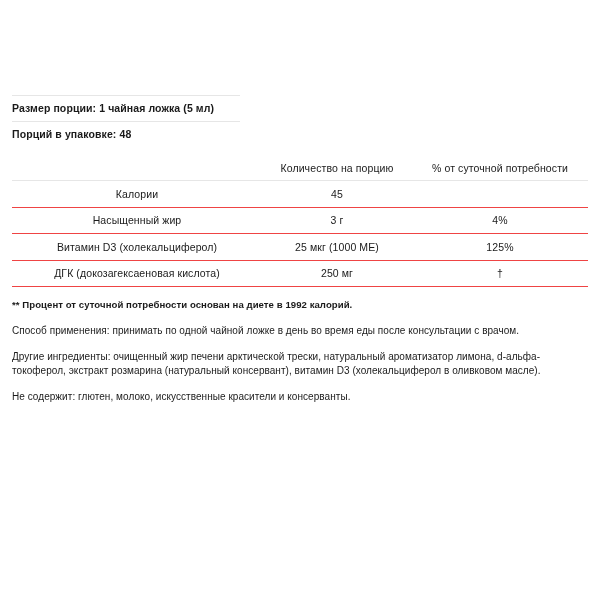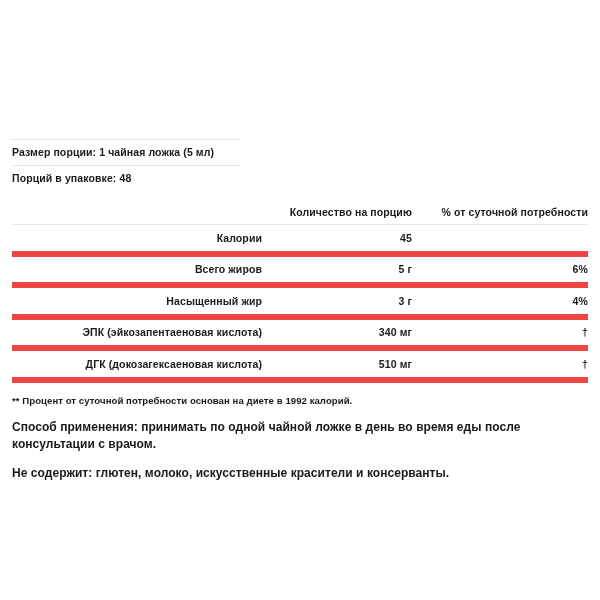--- a/index.html
+++ b/index.html
@@ -17,21 +17,21 @@
   .label-root {
     position: relative;
     width: 600px;
     height: 600px;
     box-sizing: border-box;
     padding: 0 12px;
   }
   .top-spacer { height: 95px; }
 
   
-  .serving-block { width: 228px; margin-top: 44px; }
+  .serving-block { width: 228px; }
   .serving-row {
     font-size: 10.5px;
     font-weight: bold;
     line-height: 1;
     padding: 7px 0 7px 0;
     border-top: 1px solid #e6e6e6;
     white-space: nowrap;
     letter-spacing: 0.1px;
   }
 
@@ -42,50 +42,50 @@
     table-layout: fixed;
     margin-top: 9px;
   }
   .facts-table col.c-name  { width: 250px; }
   .facts-table col.c-amt   { width: 150px; }
   .facts-table col.c-dv    { width: 176px; }
 
   .facts-table th,
   .facts-table td {
     font-size: 10.5px;
-    font-weight: bold;
-    text-align: right;
+    font-weight: normal;
+    text-align: center;
     padding: 7.5px 0 7.5px 0;
     line-height: 1;
     vertical-align: middle;
     letter-spacing: 0.1px;
     white-space: nowrap;
   }
   .facts-table thead th {
     border-bottom: 1px solid #e6e6e6;
     padding-bottom: 7px;
   }
   .facts-table tbody td {
-    border-bottom: 6px solid #ef4444;
+    border-bottom: 1px solid #ef4444;
   }
   .diamond { font-size: 9px; }
   .dagger  { font-size: 11px; }
 
   
   .notes { margin-top: 11px; }
   .note-line {
     font-size: 9.6px;
     font-weight: bold;
     line-height: 1.42;
     letter-spacing: 0.05px;
     margin: 0;
   }
   .para {
-    font-size: 12px;
-    font-weight: bold;
+    font-size: 10px;
+    font-weight: normal;
     line-height: 1.42;
     letter-spacing: 0.05px;
     margin: 12px 0 0 0;
     max-width: 578px;
   }
 </style>
 </head>
 <body>
 
 <div class="label-root">
@@ -110,42 +110,38 @@
         <th>% от суточной потребности</th>
       </tr>
     </thead>
     <tbody>
       <tr>
         <td>Калории</td>
         <td>45</td>
         <td></td>
       </tr>
       <tr>
-        <td>Всего жиров</td>
-        <td>5 г</td>
-        <td>6%</td>
-      </tr>
-      <tr>
         <td>Насыщенный жир</td>
         <td>3 г</td>
         <td>4%</td>
       </tr>
       <tr>
-        <td>ЭПК (эйкозапентаеновая кислота)</td>
-        <td>340 мг</td>
-        <td class="dagger">†</td>
+        <td>Витамин D3 (холекальциферол)</td>
+        <td>25 мкг (1000 МЕ)</td>
+        <td>125%</td>
       </tr>
       <tr>
         <td>ДГК (докозагексаеновая кислота)</td>
-        <td>510 мг</td>
+        <td>250 мг</td>
         <td class="dagger">†</td>
       </tr>
     </tbody>
   </table>
 
   <div class="notes">
     <p class="note-line">** Процент от суточной потребности основан на диете в 1992 калорий.</p>
   </div>
 
   <p class="para">Способ применения: принимать по одной чайной ложке в день во время еды после консультации с врачом.</p>
+  <p class="para">Другие ингредиенты: очищенный жир печени арктической трески, натуральный ароматизатор лимона, d-альфа-токоферол, экстракт розмарина (натуральный консервант), витамин D3 (холекальциферол в оливковом масле).</p>
   <p class="para">Не содержит: глютен, молоко, искусственные красители и  консерванты.</p>
 
 </div>
 
 </body></html>

